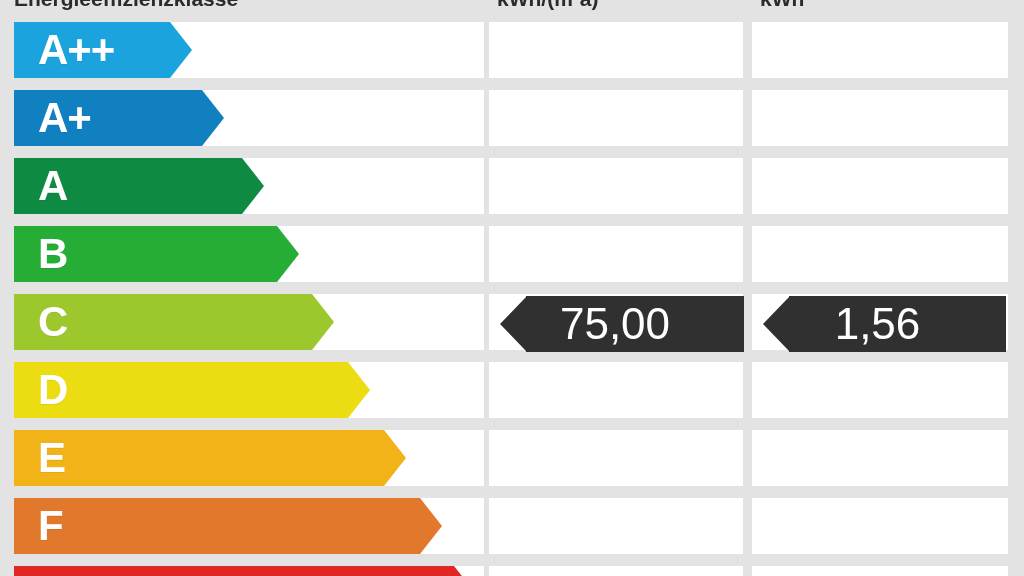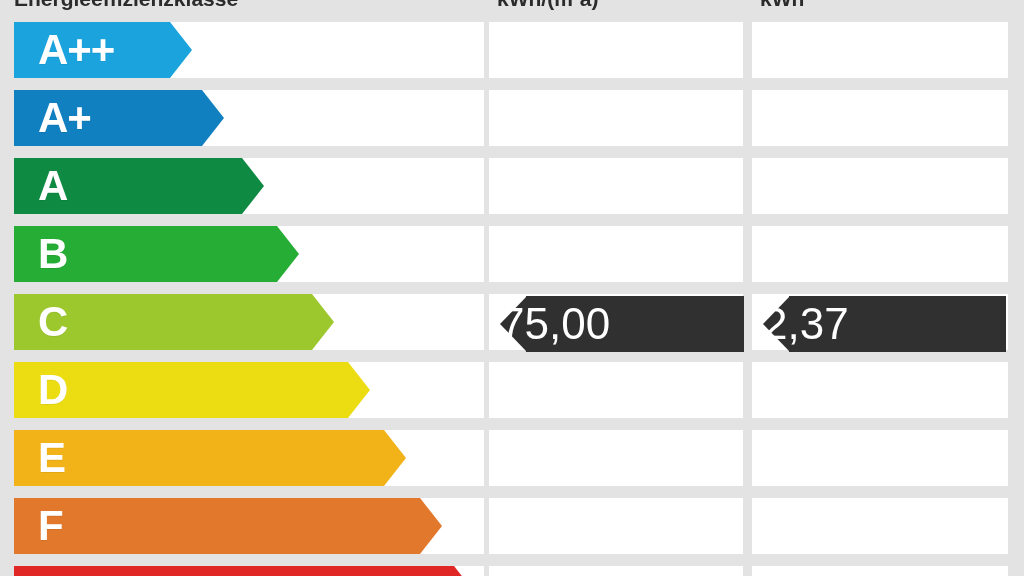--- a/index.html
+++ b/index.html
@@ -86,21 +86,21 @@
     text-shadow: 0 1px 0 rgba(0,0,0,.06);
   }
 
   
   .badge {
     position: absolute;
     height: 56px;
     z-index: 4;
     display: flex;
     align-items: center;
-    justify-content: flex-start;
+    justify-content: center;
   }
   .badge .b-body {
     position: absolute;
     left: 26px; right: 0; top: 0; bottom: 0;
     background: #303030;
   }
   .badge .b-tip {
     position: absolute;
     left: 0; top: 0; bottom: 0;
     width: 27px;
@@ -210,17 +210,17 @@
 
   <div id="badges">
       <div class="badge" style="left: 500px; top: 296px; width: 244px;">
         <div class="b-tip" style="background: rgb(48, 48, 48);"></div>
         <div class="b-body" style="background: rgb(48, 48, 48);"></div>
         <span class="b-text">75,00</span>
       </div>
       <div class="badge" style="left: 763px; top: 296px; width: 243px;">
         <div class="b-tip" style="background: rgb(48, 48, 48);"></div>
         <div class="b-body" style="background: rgb(48, 48, 48);"></div>
-        <span class="b-text">2,37</span>
+        <span class="b-text">1,56</span>
       </div>
     </div>
 
 </div>
 
 </body></html>

